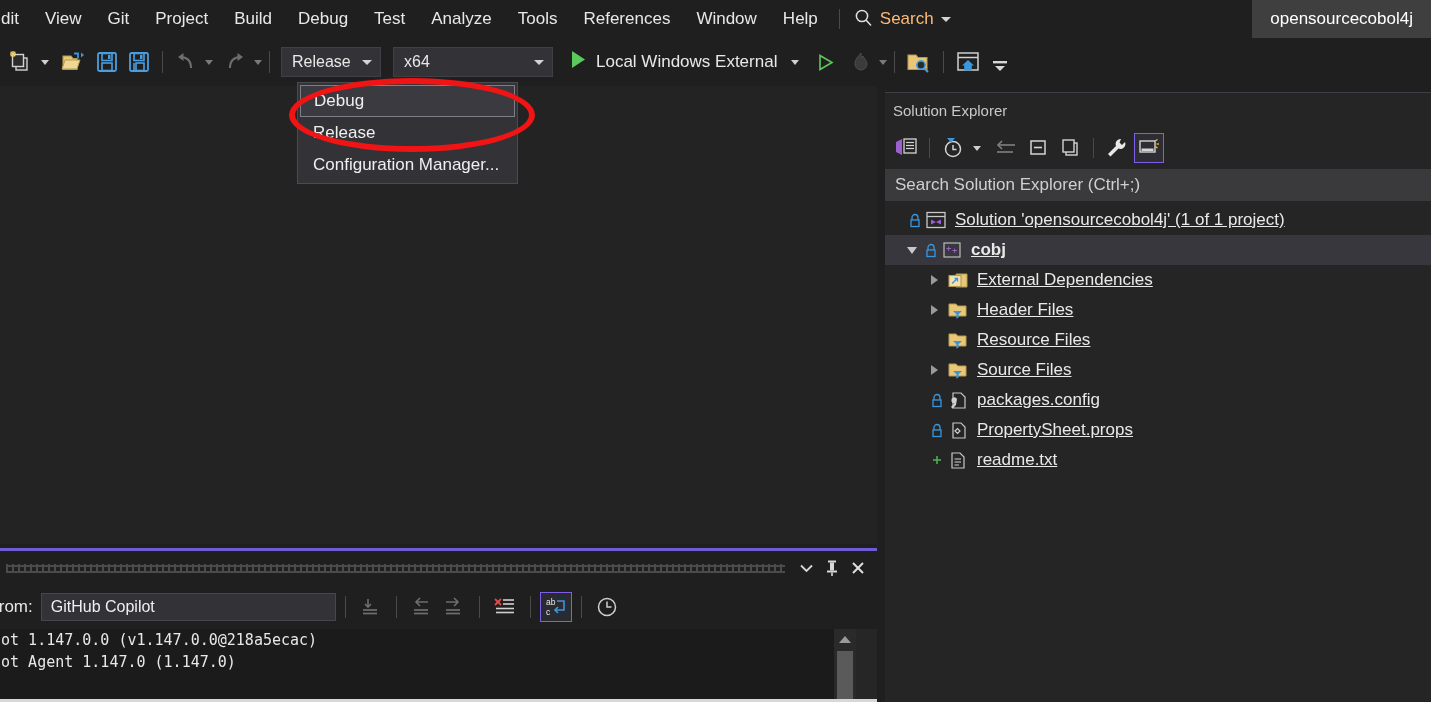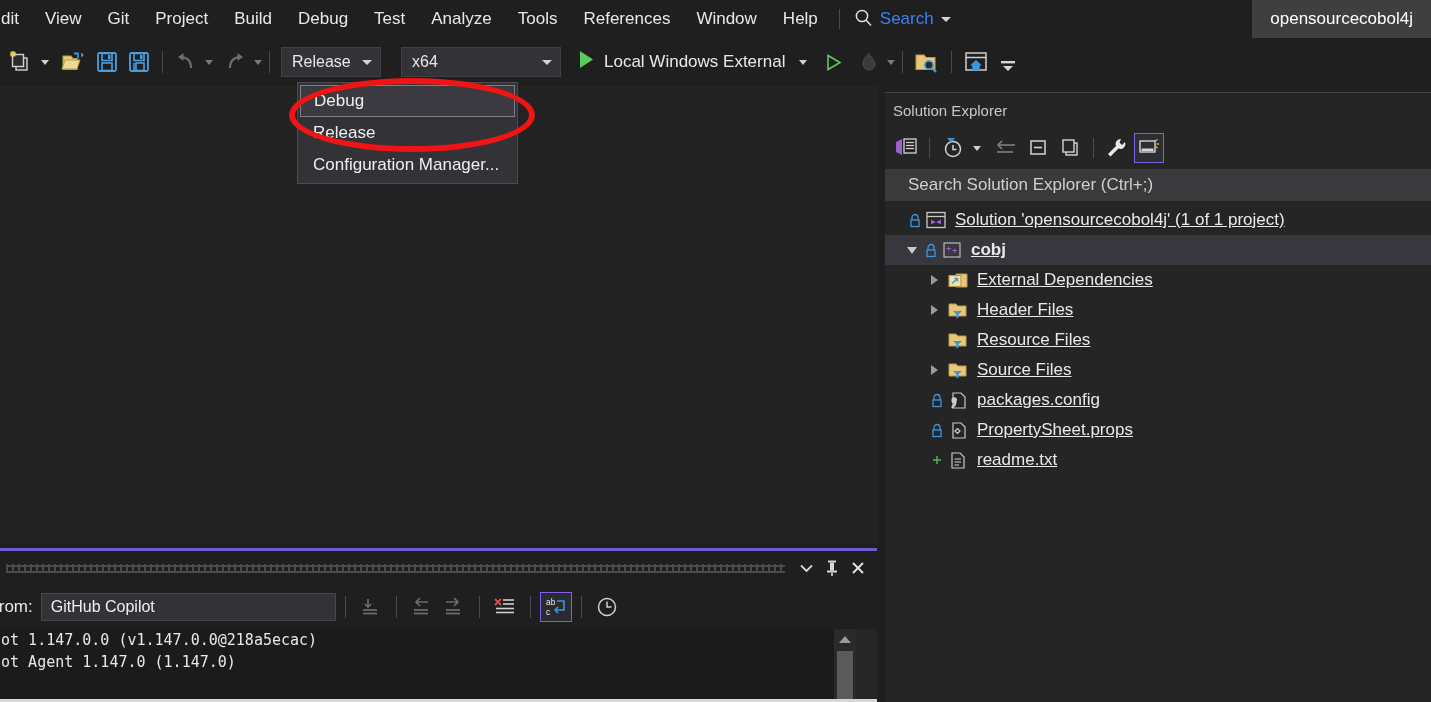--- a/index.html
+++ b/index.html
@@ -20,21 +20,21 @@
   }
   .menu-item {
     font-size: 17px; color: #e8e8e8; padding: 4px 13px;
     white-space: nowrap; line-height: 1.2;
   }
   .menu-item:first-child { margin-left: -12px; }
   .menu-sep-v {
     width: 1px; height: 20px; background: #4a4a4a; margin: 0 8px;
   }
   .search-group { display: flex; align-items: center; gap: 7px; padding: 2px 6px; }
-  .search-group .txt { font-size: 17px; color: #3b82f6; }
+  .search-group .txt { font-size: 17px; color: #fdba74; }
   .caret-d {
     width: 0; height: 0; border-left: 5px solid transparent;
     border-right: 5px solid transparent; border-top: 5px solid #d4d4d4;
   }
   .proj-tab {
     position: absolute; right: 0px; top: 0px;
     height: 38px; padding: 0 18px;
     background: #3f3f3f; display: flex; align-items: center;
     font-size: 17px; color: #ffffff;
   }
@@ -114,21 +114,21 @@
   .sp-toolbar {
     height: 42px; display: flex; align-items: center; padding-left: 6px; gap: 2px;
   }
   .sp-tb-btn {
     width: 30px; height: 30px; display: flex; align-items: center; justify-content: center;
   }
   .sp-tb-btn.active { border: 1px solid #7d5fe8; background: #2d2d33; }
   .sp-tb-sep { width: 1px; height: 20px; background: #4a4a4a; margin: 0 6px; }
   .sp-search {
     height: 32px; background: #3a3a3d;
-    display: flex; align-items: center; padding-left: 23px;
+    display: flex; align-items: center; padding-left: 10px;
     font-size: 17px; color: #cfcfcf;
   }
   .tree { padding-top: 4px; }
   .tree-row {
     height: 30px; display: flex; align-items: center; font-size: 17px; color: #e9e9e9;
     white-space: nowrap;
     text-decoration: underline;
   }
   .tree-row.selected { background: #37373d; }
   .exp {
@@ -301,21 +301,21 @@
       </svg>
     </div>
     <div class="tb-caret dim"></div>
 
     <div class="tb-sep"></div>
 
     <div class="combo" id="combo-config" style="margin-left:4px">
       <span class="cv">Release</span>
       <span class="cc"></span>
     </div>
-    <div class="combo" id="combo-platform" style="margin-left:20px">
+    <div class="combo" id="combo-platform" style="margin-left:12px">
       <span class="cv">x64</span>
       <span class="cc"></span>
     </div>
 
     <div class="run-btn" style="margin-left:10px">
       <span>
         <svg width="17" height="19" viewBox="0 0 17 19">
             <path d="M2 1 L15 9.5 L2 18 z" fill="#5cc95c"></path>
           </svg>
       </span>

